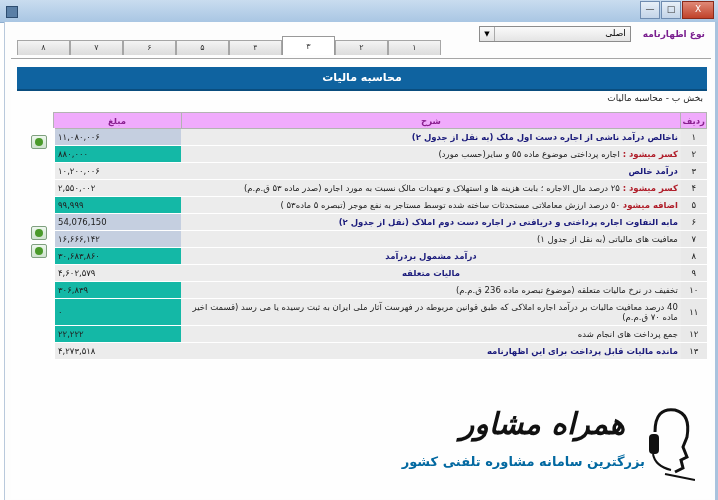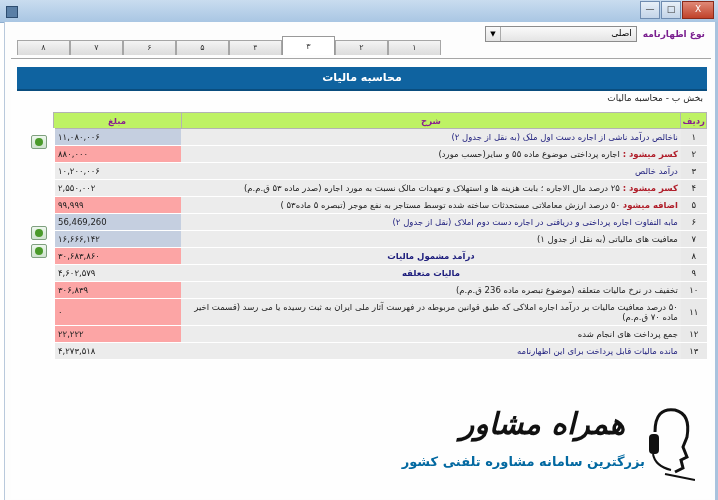--- a/index.html
+++ b/index.html
@@ -5,39 +5,39 @@
   html, body { margin:0; padding:0; }
   body { width:718px; height:500px; overflow:hidden; background:#ffffff; font-family:"DejaVu Sans", sans-serif; position:relative; }
   .titlebar { position:absolute; left:0; top:0; width:718px; height:22px; background:linear-gradient(#c9dcef,#a9c6e3); border-bottom:1px solid #8eaed0; }
   .titlebar .app-icon { position:absolute; left:6px; top:6px; width:10px; height:10px; background:#5a7fa6; border:1px solid #2d4d70; }
   .titlebar .title { position:absolute; right:82px; top:3px; font-size:10px; color:#1a1a1a; direction:rtl; white-space:nowrap; }
   .win-btns { position:absolute; right:4px; top:1px; display:flex; }
   .win-btn { width:18px; height:16px; border:1px solid #6f8cb0; background:linear-gradient(#e8f0f8,#c3d4e8); font-size:9px; text-align:center; line-height:15px; color:#333; margin-left:1px; }
   .win-btn.close { width:30px; background:linear-gradient(#e08a78,#c0422a); color:#fff; border-color:#8a2a1a; }
   .frame { position:absolute; left:4px; top:22px; width:710px; height:478px; background:#fdfdfd; border-left:1px solid #b9c9dc; border-right:4px solid #a9c3de; }
   .type-row { position:absolute; right:10px; top:4px; display:flex; align-items:center; direction:rtl; }
-  .type-label { font-size:9px; color:#7a1f8f; font-weight:bold; margin-left:6px; }
+  .type-label { font-size:9px; color:#7a1f8f; font-weight:bold; margin-left:12px; }
   .type-select { width:150px; height:14px; border:1px solid #8c8c8c; background:linear-gradient(#fafafa,#e4e4e4); position:relative; font-size:9px; direction:rtl; }
   .type-select .val { position:absolute; right:4px; top:1px; }
   .type-select .arrow { position:absolute; left:0; top:0; width:14px; height:14px; border-right:1px solid #aaa; font-size:7px; text-align:center; line-height:14px; }
   .tabs { position:absolute; left:12px; top:18px; display:flex; }
   .tab { width:51px; height:14px; border:1px solid #a6a6a6; border-bottom:none; background:linear-gradient(#f4f4f4,#dcdcdc); font-size:8px; text-align:center; line-height:14px; color:#333; margin-right:0; }
   .tab.active { background:#ffffff; height:18px; margin-top:-4px; line-height:20px; border-color:#999; }
   .tab-panel { position:absolute; left:6px; top:36px; width:700px; height:440px; border-top:1px solid #a6a6a6; background:#fefefe; }
   .section-bar { position:absolute; left:6px; top:8px; width:690px; height:22px; background:#0f63a0; color:#fff; font-size:11px; font-weight:bold; text-align:center; line-height:22px; border-bottom:2px solid #0a4d7e; }
   .section-sub { position:absolute; right:8px; top:34px; font-size:9px; color:#222; direction:rtl; }
   table.calc { position:absolute; left:40px; top:53px; width:656px; border-collapse:collapse; direction:rtl; font-size:8.5px; }
-  table.calc th { background:#bef264; border:1px solid #b3b3b3; color:#8a1f8f; font-weight:bold; height:13px; font-size:8.5px; }
+  table.calc th { background:#f0abfc; border:1px solid #b3b3b3; color:#8a1f8f; font-weight:bold; height:13px; font-size:8.5px; }
   table.calc td { border-bottom:1px solid #fff; height:16px; padding:0 3px; }
   td.idx { width:18px; text-align:center; background:#e9e9e9; color:#222; }
   td.desc { background:#ececec; text-align:right; color:#222; }
   td.amt { width:120px; background:#ececec; text-align:left; direction:ltr; color:#222; padding-left:4px; border-left:4px solid #fff; }
-  tr.white td.amt { background:#fca5a5; }
+  tr.white td.amt { background:#14b8a6; }
   tr.hl td.amt { background:#c5cfe0; }
-  td.desc.bold { color:#1c1c7c; font-weight:normal;margin-left:41px; }
+  td.desc.bold { color:#1c1c7c; font-weight:bold;margin-left:41px; }
   td.desc.center { text-align:center; color:#1c1c7c; font-weight:bold; }
   tr.tall td { height:26px; }
   .kw { color:#b01e2a; font-weight:bold; }
   .add-btn { position:absolute; width:14px; height:12px; border:1px solid #7fa07f; background:linear-gradient(#eef7ee,#cfe3cf); border-radius:2px; }
   .add-btn::after { content:""; position:absolute; left:3px; top:2px; width:8px; height:8px; background:#4a9a2a; border-radius:50%; }
   .watermark { position:absolute; left:226px; top:195px; font-size:26px; color:rgba(200,200,200,0.25); font-weight:bold; letter-spacing:2px; }
   .logo { position:absolute; right:20px; bottom:8px; width:300px; height:100px; }
   .logo .name { position:absolute; right:70px; top:14px; font-size:30px; font-style:italic; font-weight:bold; color:#111; direction:rtl; font-family:"DejaVu Serif", serif; }
   .logo .tag { position:absolute; right:50px; top:62px; font-size:13px; color:#0369a1; direction:rtl; white-space:nowrap; font-weight:bold; }
   .logo .headset { position:absolute; right:0; top:10px; width:60px; height:80px; }
@@ -110,45 +110,45 @@
           <td class="amt">۲,۵۵۰,۰۰۲</td>
         </tr>
         <tr class="white">
           <td class="idx">۵</td>
           <td class="desc"><span class="kw">اضافه میشود</span> <span>۵۰ درصد ارزش معاملاتی مستحدثات ساخته شده توسط مستاجر به نفع موجر (تبصره ۵ ماده۵۳ )</span></td>
           <td class="amt">۹۹,۹۹۹</td>
         </tr>
         <tr class="hl">
           <td class="idx">۶</td>
           <td class="desc bold">مابه التفاوت اجاره پرداختی و دریافتی در اجاره دست دوم املاک (نقل از جدول ۲)</td>
-          <td class="amt">56,469,260</td>
+          <td class="amt">54,076,150</td>
         </tr>
         <tr class="hl">
           <td class="idx">۷</td>
           <td class="desc">معافیت های مالیاتی (به نقل از جدول ۱)</td>
           <td class="amt">۱۶,۶۶۶,۱۴۲</td>
         </tr>
         <tr class="white">
           <td class="idx">۸</td>
-          <td class="desc center">درآمد مشمول مالیات</td>
+          <td class="desc center">درآمد مشمول بردرآمد</td>
           <td class="amt">۳۰,۶۸۳,۸۶۰</td>
         </tr>
         <tr>
           <td class="idx">۹</td>
           <td class="desc center">مالیات متعلقه</td>
           <td class="amt">۴,۶۰۲,۵۷۹</td>
         </tr>
         <tr class="white">
           <td class="idx">۱۰</td>
           <td class="desc">تخفیف در نرخ مالیات متعلقه (موضوع تبصره ماده 236 ق.م.م)</td>
           <td class="amt">۳۰۶,۸۳۹</td>
         </tr>
         <tr class="tall white">
           <td class="idx">۱۱</td>
-          <td class="desc">۵۰ درصد معافیت مالیات بر درآمد اجاره املاکی که طبق قوانین مربوطه در فهرست آثار ملی ایران به ثبت رسیده یا می رسد (قسمت اخیر ماده ۷۰ ق.م.م)</td>
+          <td class="desc">40 درصد معافیت مالیات بر درآمد اجاره املاکی که طبق قوانین مربوطه در فهرست آثار ملی ایران به ثبت رسیده یا می رسد (قسمت اخیر ماده ۷۰ ق.م.م)</td>
           <td class="amt">۰</td>
         </tr>
         <tr class="white">
           <td class="idx">۱۲</td>
           <td class="desc">جمع پرداخت های انجام شده</td>
           <td class="amt">۲۲,۲۲۲</td>
         </tr>
         <tr>
           <td class="idx">۱۳</td>
           <td class="desc bold">مانده مالیات قابل پرداخت برای این اظهارنامه</td>

